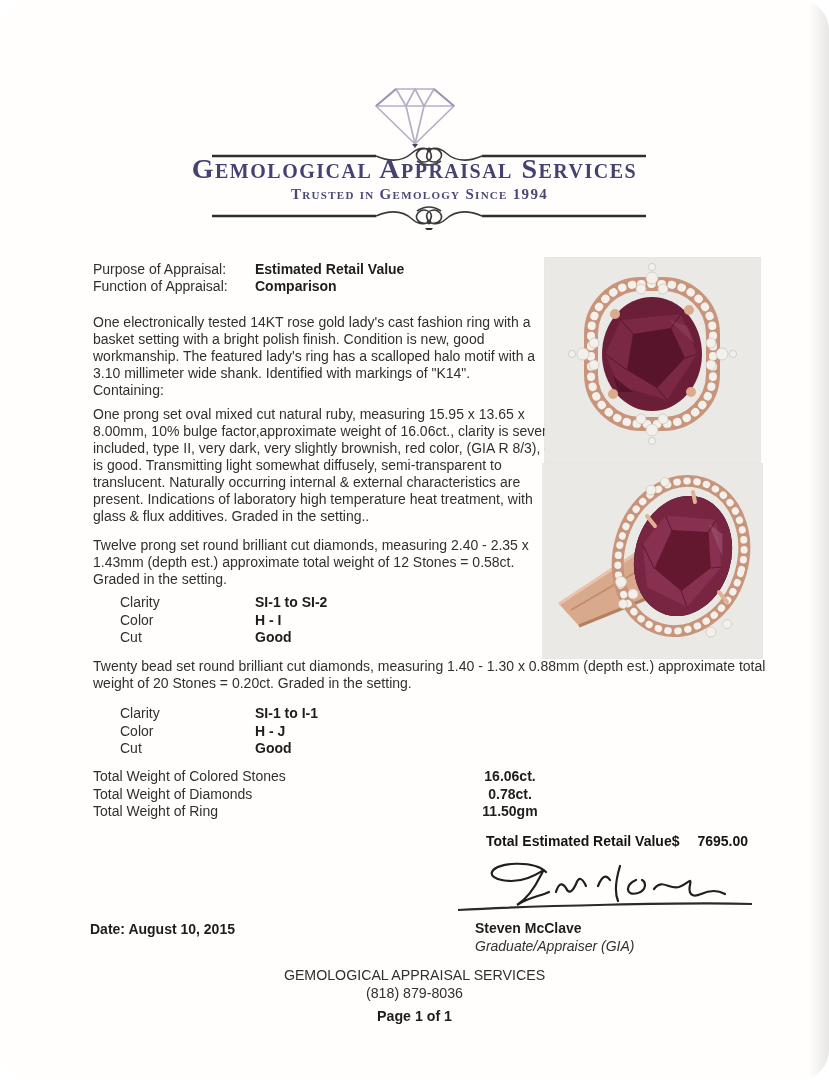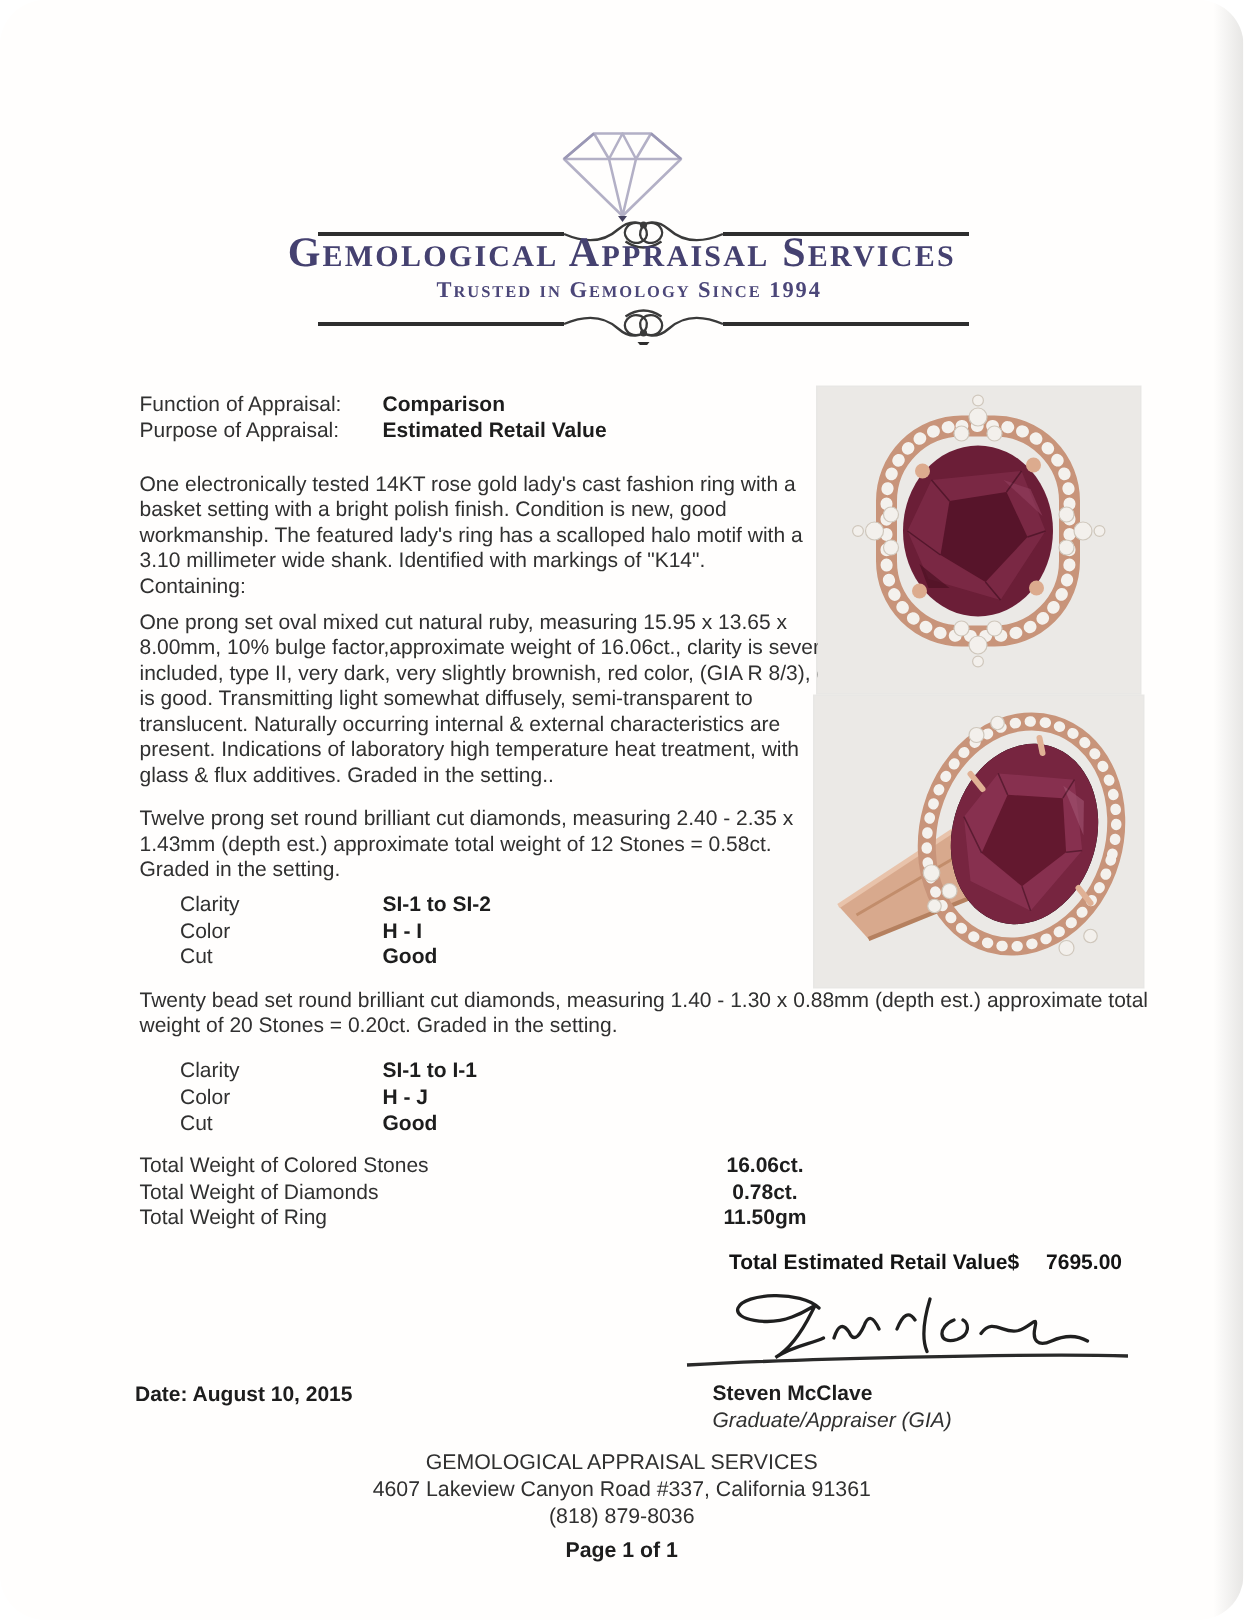--- a/index.html
+++ b/index.html
@@ -93,26 +93,26 @@
       <path d="M164,14 c14,6 26,6 36,-3 c8,-7 17,-6 19,1 c2,7 -8,11 -13,5 c-4,-5 1,-12 9,-10"></path>
       <path d="M270,14 c-14,6 -26,6 -36,-3 c-8,-7 -17,-6 -19,1 c-2,7 8,11 13,5 c4,-5 -1,-12 -9,-10"></path>
       <path d="M205,19 q12,8 24,0"></path>
     </g>
     <circle cx="217" cy="8" r="2.4" fill="#3a3a3a"></circle>
     <path d="M213,24 l4,5 l4,-5 z" fill="#2e2e2e" transform="scale(1,-1) translate(0,-26)"></path>
   </svg>
 
   <div class="abs meta bodytext">
     <div class="meta-row">
+      <span class="lbl">Purpose of Appraisal:</span>
+      <span class="val">Estimated Retail Value</span>
+    </div>
+    <div class="meta-row">
       <span class="lbl">Function of Appraisal:</span>
       <span class="val">Comparison</span>
-    </div>
-    <div class="meta-row">
-      <span class="lbl">Purpose of Appraisal:</span>
-      <span class="val">Estimated Retail Value</span>
     </div>
   </div>
 
   <p class="abs para bodytext p-ring">One electronically tested 14KT rose gold lady's cast fashion ring with a basket setting with a bright polish finish. Condition is new, good workmanship. The featured lady's ring has a scalloped halo motif with a 3.10 millimeter wide shank. Identified with markings of "K14".  Containing:</p>
   <p class="abs para bodytext p-ruby">One prong set oval mixed cut natural ruby, measuring 15.95 x 13.65 x 8.00mm, 10% bulge factor,approximate weight of 16.06ct., clarity is severely included, type II, very dark, very slightly brownish, red color, (GIA R 8/3), cut is good. Transmitting light somewhat diffusely, semi-transparent to translucent. Naturally occurring internal &amp; external characteristics are present. Indications of laboratory high temperature heat treatment, with glass &amp; flux additives. Graded in the setting..</p>
   <p class="abs para bodytext p-d12">Twelve prong set round brilliant cut diamonds, measuring 2.40 - 2.35 x 1.43mm (depth est.) approximate total weight of 12 Stones = 0.58ct. Graded in the setting.</p>
 
   <div class="abs grade-table gt-12 bodytext">
     <div class="grade-row">
       <span class="lbl">Clarity</span>
@@ -259,19 +259,18 @@
              M188,22 c-11,4 -11,17 2,13 c9,-3 8,-11 4,-13
              M206,31 c8,-11 15,1 25,-2 c9,-3 13,-11 11,-2 c-2,9 2,13 11,9 c9,-4 17,-4 24,0" stroke="#1f1f1f" stroke-width="2.2" fill="none" stroke-linecap="round"></path>
   </svg>
 
   <div class="abs date bodytext">Date: August 10, 2015</div>
   <div class="abs signer bodytext">Steven McClave</div>
   <div class="abs role bodytext">Graduate/Appraiser (GIA)</div>
 
   <div class="abs footer">
     <div>GEMOLOGICAL APPRAISAL SERVICES</div>
-    <div>4607 Lakeview Canyon Road #337, California 91361</div>
     <div>(818) 879-8036</div>
     <div class="pg">Page 1 of 1</div>
   </div>
 
   <div class="abs scan-shade"></div>
 </div>
 
 </body></html>

